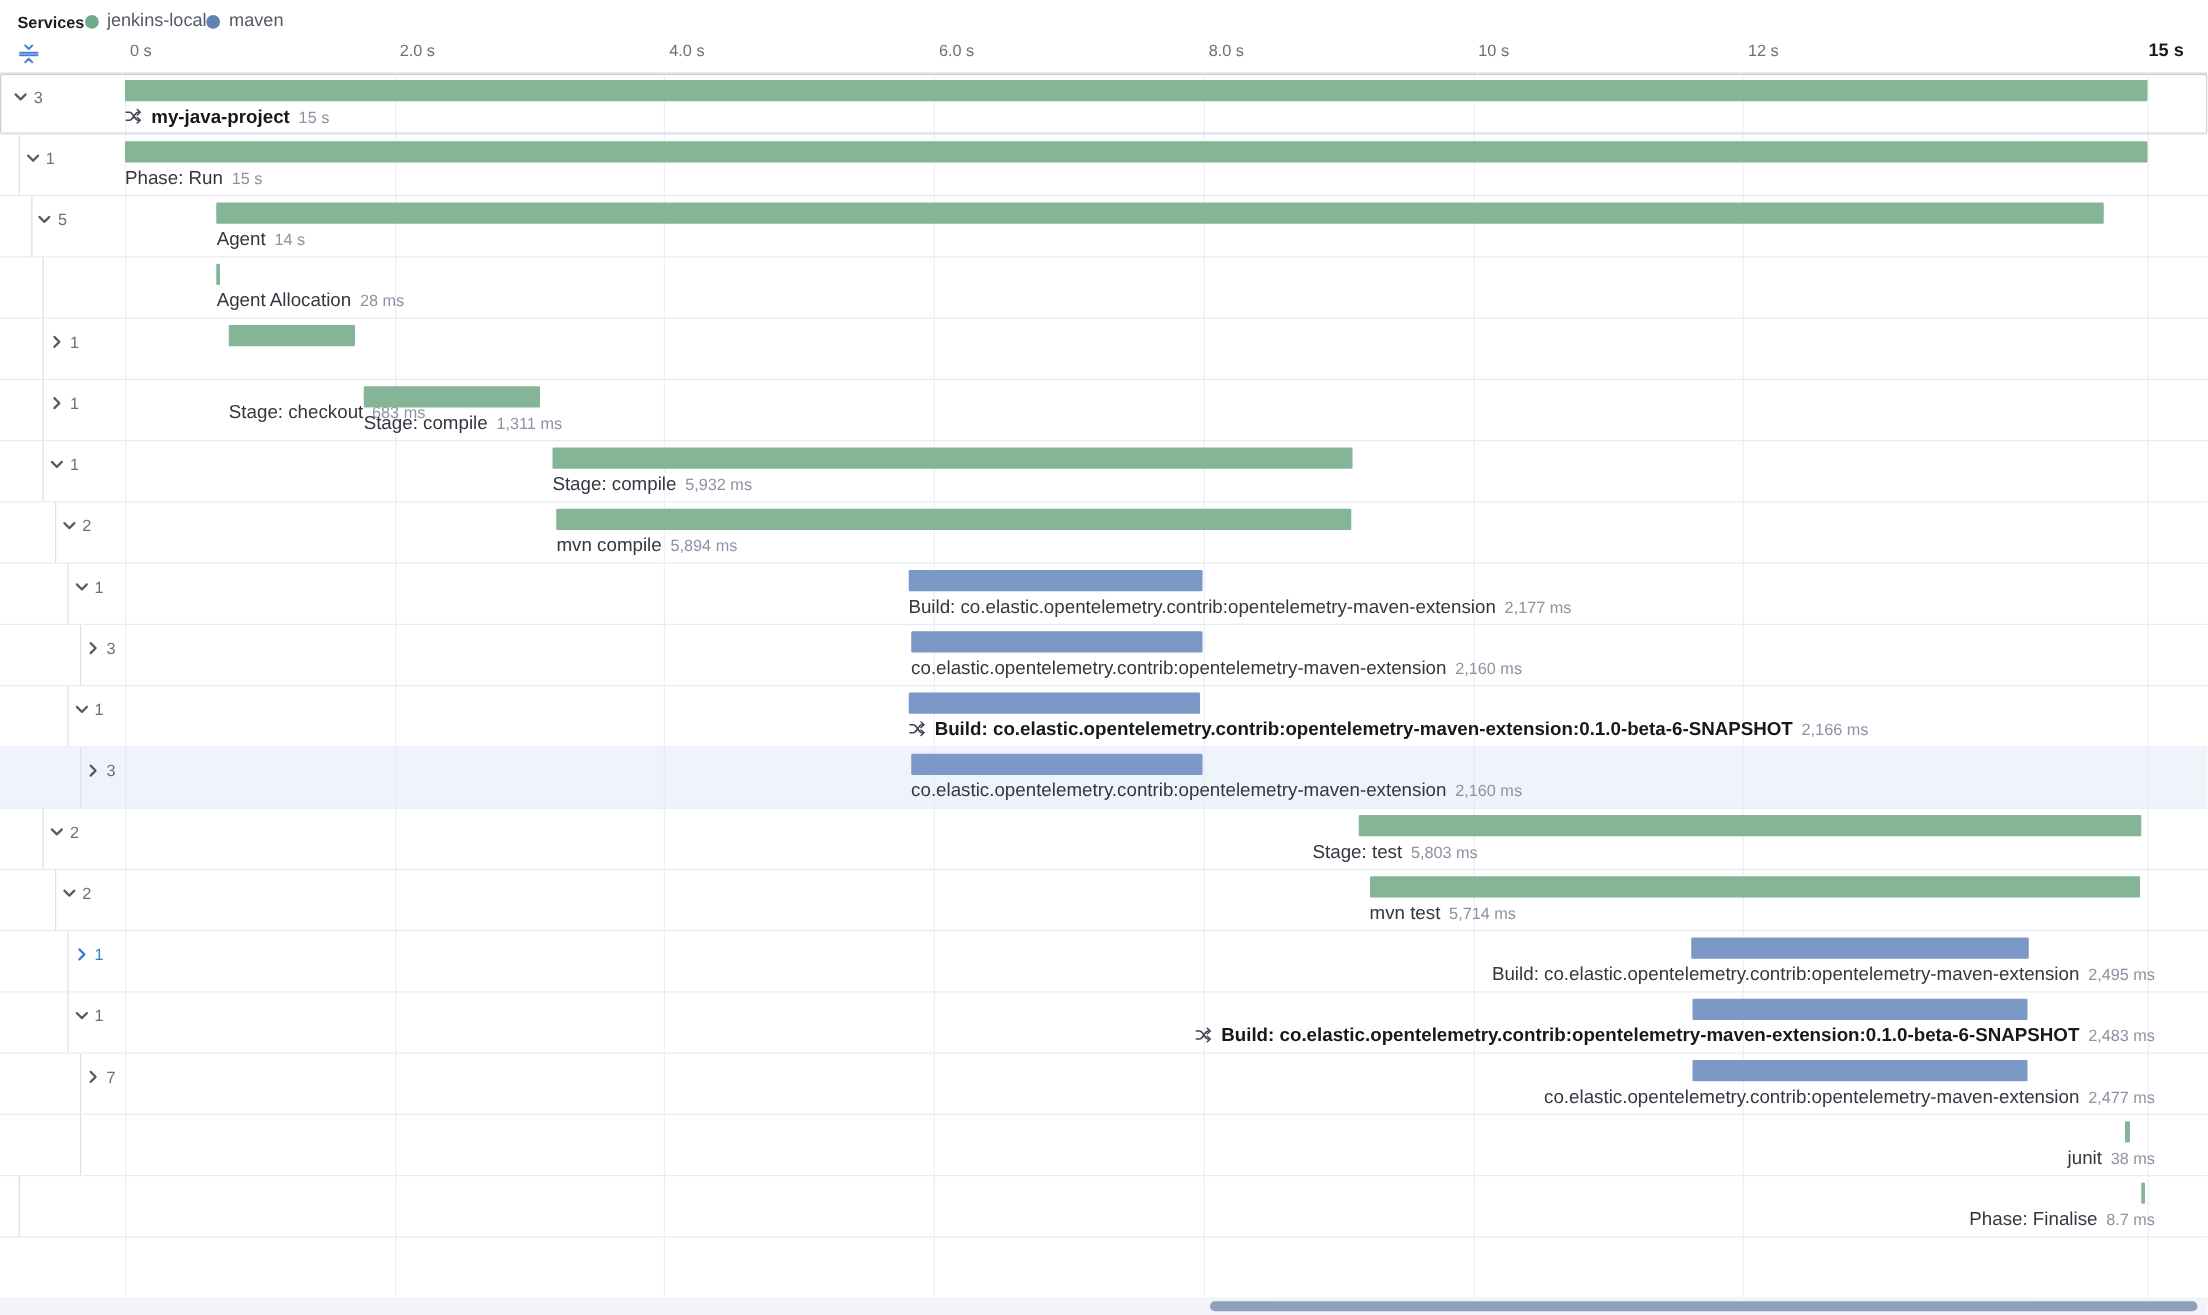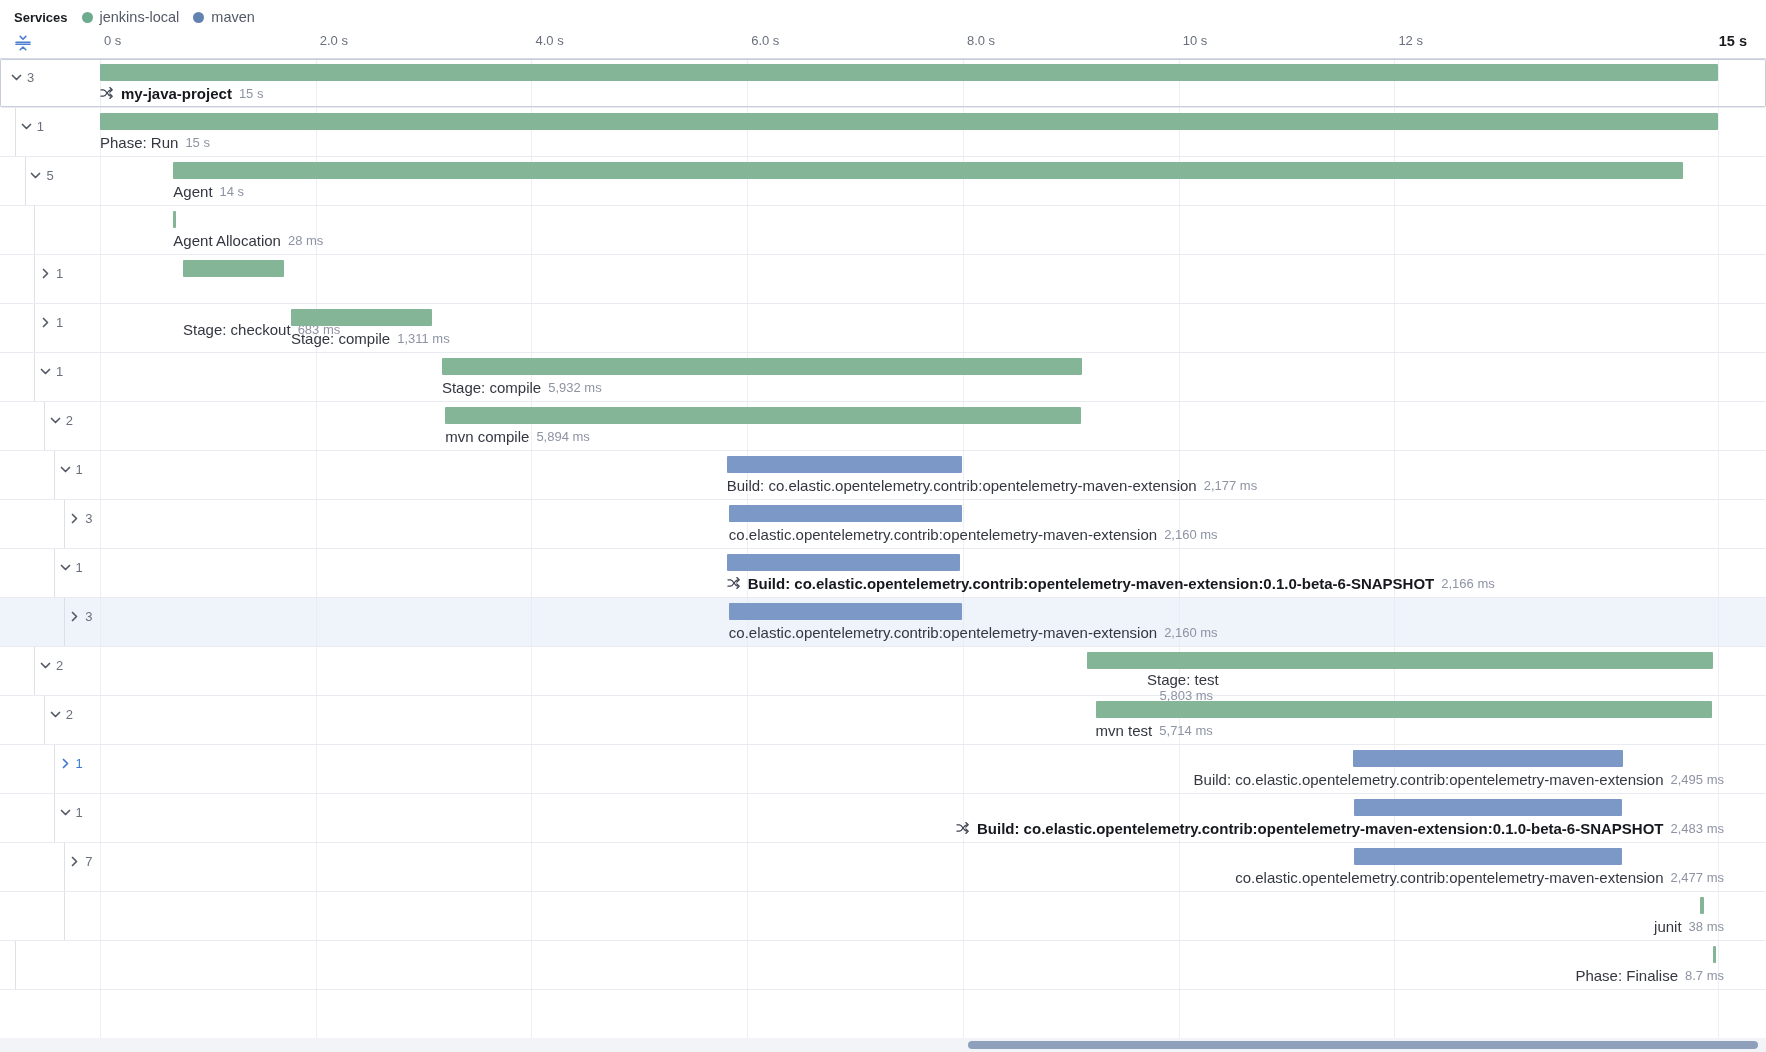--- a/index.html
+++ b/index.html
@@ -3,21 +3,21 @@
 <meta charset="utf-8">
 <style>
   html,body{margin:0;padding:0;}
   body{
     width:1766px;height:1052px;position:relative;overflow:hidden;
     background:#ffffff;font-family:"Liberation Sans",sans-serif;
     -webkit-font-smoothing:antialiased;
   }
   
   .header{position:absolute;top:0;left:0;right:0;height:58px;background:#fff;z-index:5;}
-  .legend{position:absolute;top:9px;left:14px;display:flex;align-items:center;gap:14px;}
+  .legend{position:absolute;top:9px;left:14px;display:flex;align-items:center;}
   .legend-title{font-size:13px;font-weight:700;color:#1a1c21;}
   .legend-item{display:flex;align-items:center;gap:7px;font-size:14.5px;color:#535966;}
   .dot{width:11px;height:11px;border-radius:50%;flex:0 0 auto;}
   .fold-btn{position:absolute;left:13px;top:33px;width:20px;height:20px;background:none;border:none;padding:0;cursor:pointer;}
   .axis{position:absolute;top:0;left:0;right:0;height:58px;}
   .tick-label{position:absolute;top:33px;font-size:13px;color:#69707D;white-space:nowrap;}
   .tick-label.em{font-size:14.5px;font-weight:700;color:#1a1c21;background:#fff;padding:0 3px;}
   .header-divider{position:absolute;left:0;right:0;top:58px;height:1px;background:#d3dae6;z-index:6;}
   
   .grid{position:absolute;top:59px;bottom:14px;left:0;right:0;z-index:0;}
@@ -264,21 +264,21 @@
     </div>
     <div class="row">
       <div class="guide" style="left: 34.4px;"></div>
       <button class="chev" style="left: 39.1px;">
         <svg width="13" height="13" viewBox="0 0 13 13" fill="none" stroke="#545b66" stroke-width="1.7" stroke-linecap="round" stroke-linejoin="round">
           <polyline points="2.5,4.5 6.5,8.5 10.5,4.5"></polyline>
         </svg>
       </button>
       <span class="count" style="left: 56.1px;">2</span>
       <div class="bar" style="left: 1086.98px; width: 625.95px; background: rgb(131, 181, 150);"></div>
-      <div class="labelline" style="left: 1147px; flex-direction: column;">
+      <div class="labelline" style="left: 1050px;">
         <span class="span-label">Stage: test</span>
         <span class="span-dur">5,803 ms</span>
       </div>
     </div>
     <div class="row">
       <div class="guide" style="left: 44.1px;"></div>
       <button class="chev" style="left: 48.8px;">
         <svg width="13" height="13" viewBox="0 0 13 13" fill="none" stroke="#545b66" stroke-width="1.7" stroke-linecap="round" stroke-linejoin="round">
           <polyline points="2.5,4.5 6.5,8.5 10.5,4.5"></polyline>
         </svg>

